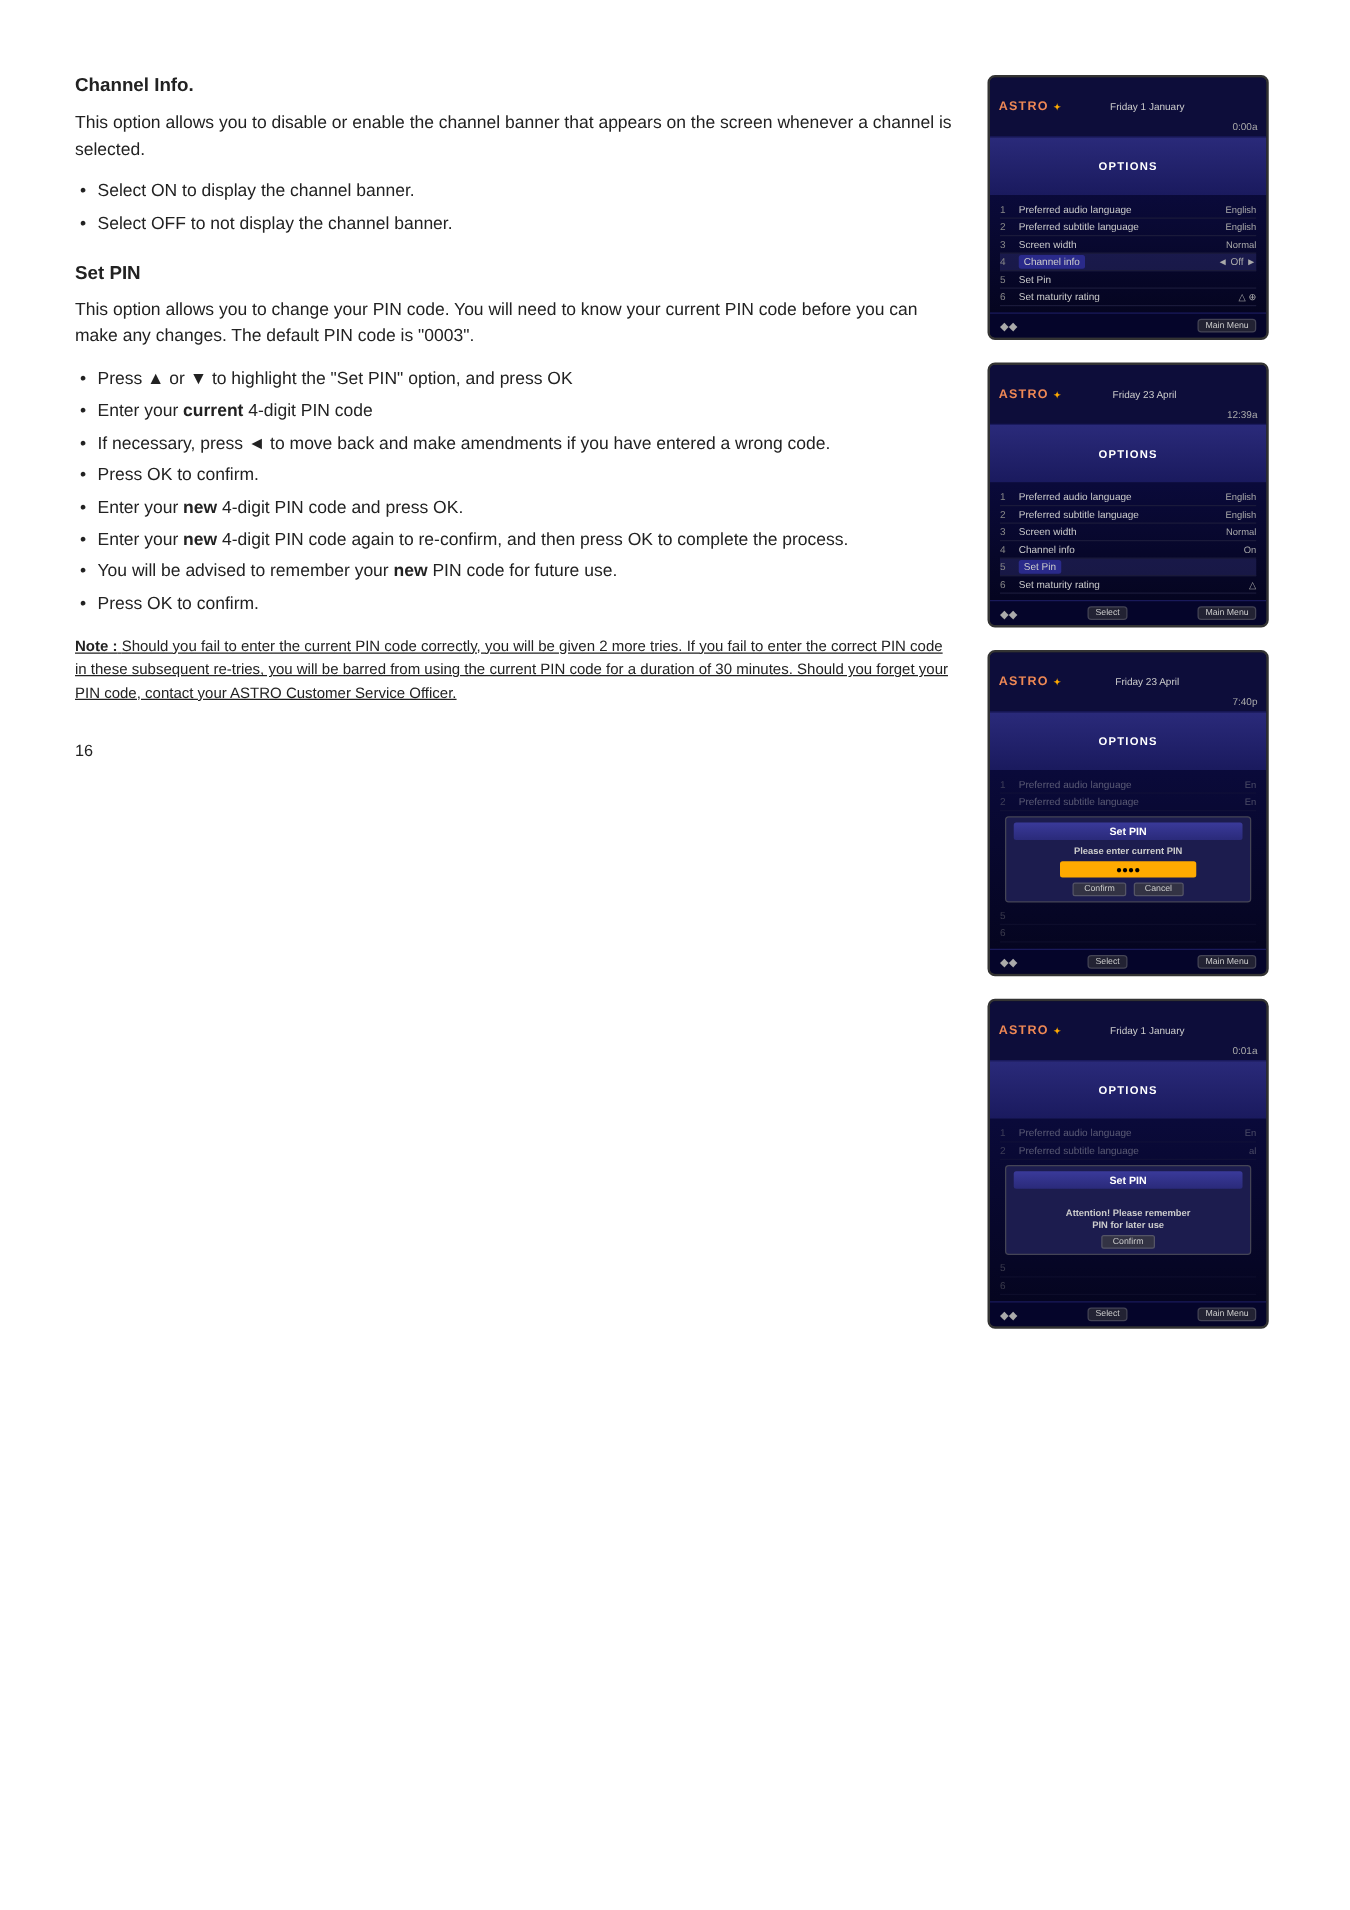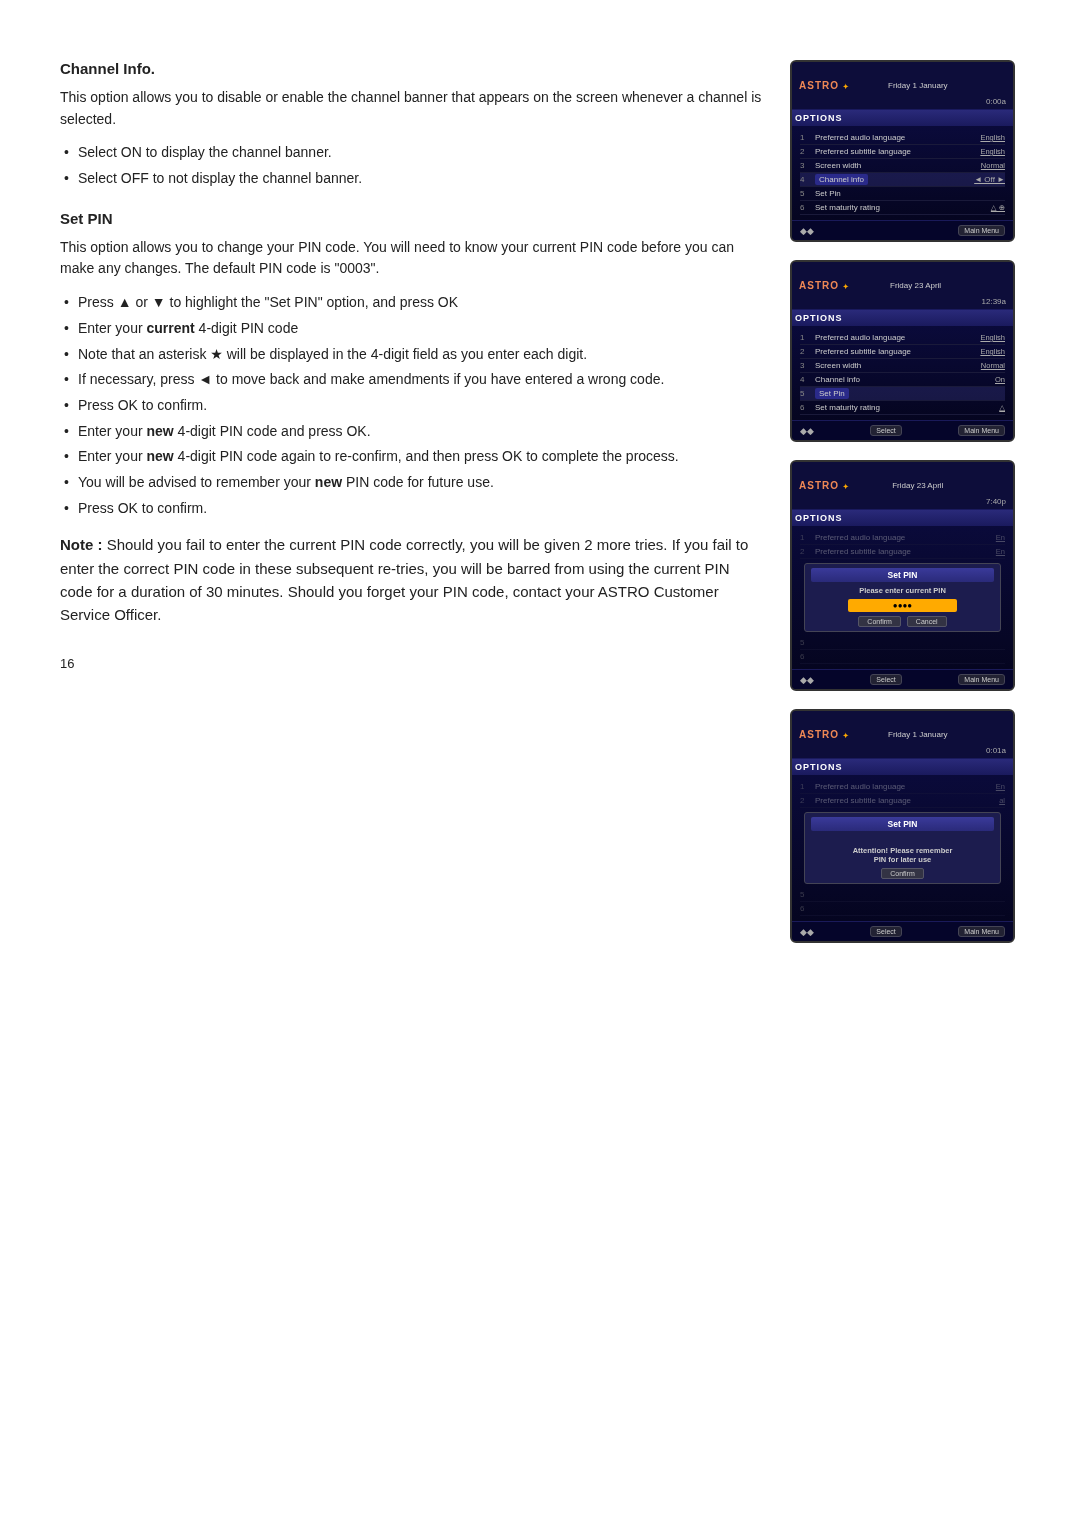--- a/index.html
+++ b/index.html
@@ -55,23 +55,24 @@
       margin-bottom: 4px;
     }
 
     .bullet-list li::before {
       content: "•";
       position: absolute;
       left: 4px;
     }
 
     .note-text {
-      font-size: 15px;
+      font-size: 12px;
       line-height: 1.55;
       margin-top: 10px;
+      text-decoration: underline;
     }
 
     .note-text strong {
       font-weight: bold;
     }
 
     .page-number {
       font-size: 13px;
       margin-top: 30px;
       color: #222;
@@ -115,21 +116,22 @@
       margin-top: 32px;
     }
 
     .tv-date {
       font-size: 8px;
       color: #ccc;
     }
 
     .tv-title-bar {
       background: linear-gradient(to bottom, #2a2a7a, #1a1a5e);
-      padding: 3px;
+      text-align: center;
+      padding: 18px;
       font-size: 9px;
       font-weight: bold;
       color: #fff;
       letter-spacing: 1px;
     }
 
     .tv-body {
       padding: 5px 8px;
       background: linear-gradient(to bottom, #0a0a3a, #050520);
     }
@@ -150,21 +152,20 @@
     }
 
     .tv-row-label {
       flex: 1;
       color: #ccc;
     }
 
     .tv-row-value {
       color: #aaa;
       font-size: 7.5px;
-      text-decoration: underline;
     }
 
     .tv-row-highlight {
       background: #2a2a8a;
       border-radius: 2px;
       padding: 1px 4px;
     }
 
     .tv-row-active {
       background: rgba(100,100,200,0.2);
@@ -272,21 +273,20 @@
         <li>Select OFF to not display the channel banner.</li>
       </ul>
     </div>
 
     <div class="section section-spacer">
       <p class="section-title">Set PIN</p>
       <p class="body-text">This option allows you to change your PIN code. You will need to know your current PIN code before you can make any changes.  The default PIN code is "0003".</p>
       <ul class="bullet-list">
         <li>Press ▲ or ▼  to highlight the "Set PIN" option, and press OK</li>
         <li>Enter your <strong>current</strong> 4-digit PIN code</li>
-        <li>Note that an asterisk ★  will be displayed in the 4-digit field as you enter each digit.</li>
         <li>If necessary, press ◄ to move back and make amendments if you have entered a wrong code.</li>
         <li>Press OK to confirm.</li>
         <li>Enter your <strong>new</strong> 4-digit PIN code and press OK.</li>
         <li>Enter your <strong>new</strong> 4-digit PIN code again to re-confirm, and then press OK to complete the process.</li>
         <li>You will be advised to remember your <strong>new</strong> PIN code for future use.</li>
         <li>Press OK to confirm.</li>
       </ul>
 
       <p class="note-text">
         <strong>Note :</strong>

